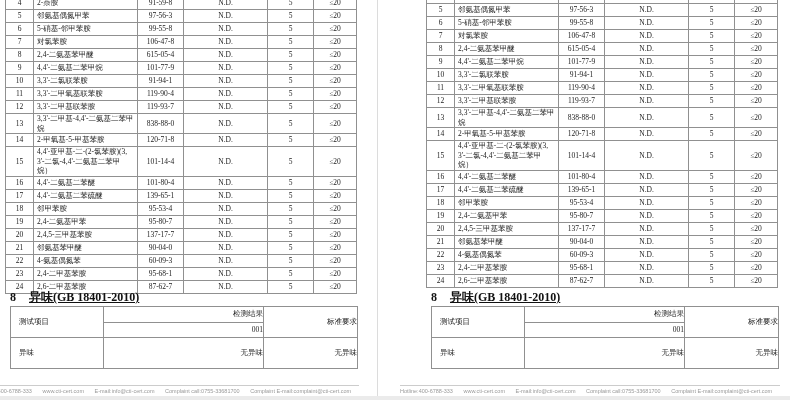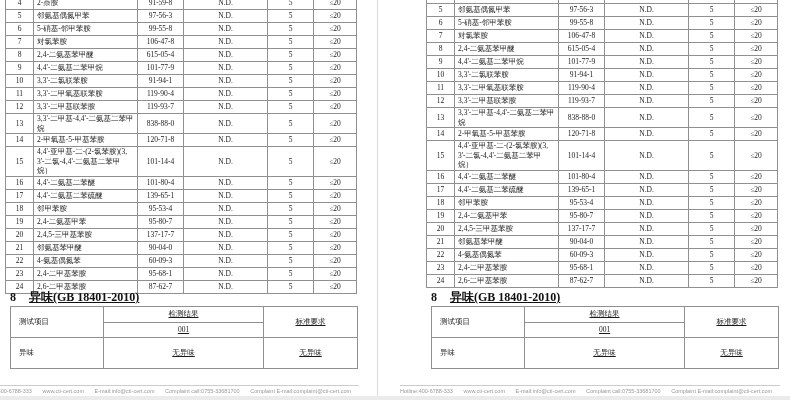--- a/index.html
+++ b/index.html
@@ -38,21 +38,21 @@
   .sec-title { text-decoration:underline; }
 
   table.odor {
     position:absolute; left:53px; top:306px;
     border-collapse:collapse; width:347px; table-layout:fixed;
   }
   .odor td {
     border:1px solid #909090; font-size:7.5px; color:#1b1b1b;
     height:14px; padding:8px 8px; vertical-align:middle;
   }
-  .odor td.center { text-align:center; padding:0;text-decoration:underline; }
+  .odor td.center { text-align:right; padding:0; }
   .oc1{width:93px}.oc2{width:160px}.oc3{width:94px}
 
   .footer-line {
     position:absolute; left:22px; right:22px; top:385px;
     border-top:1px solid #cccccc;
   }
   .footer {
     position:absolute; left:22px; top:388px; width:600px;
     font-family:"Liberation Sans","DejaVu Sans",sans-serif;
     font-size:5.5px; color:#9a9a9a; white-space:nowrap;

